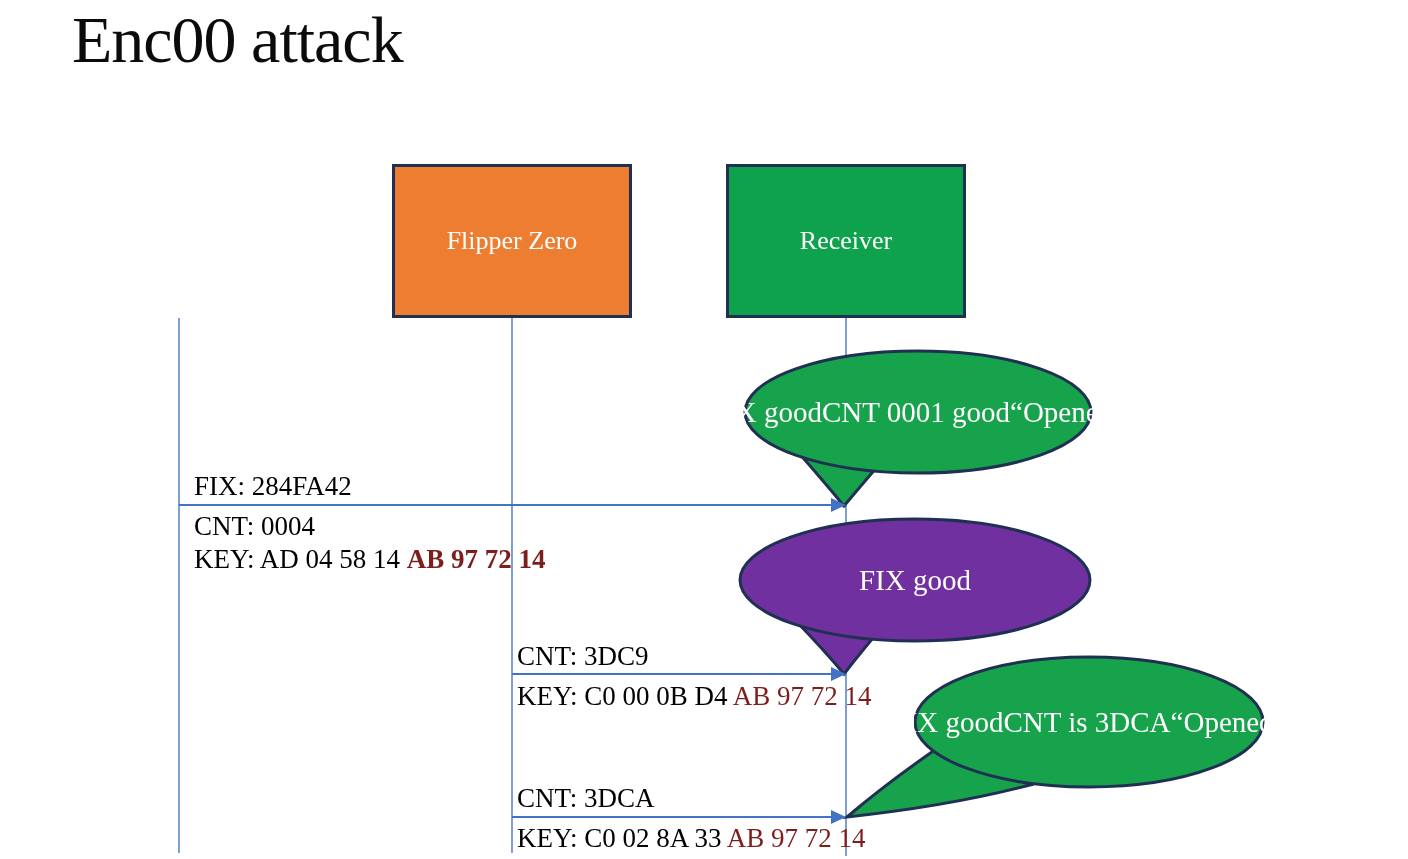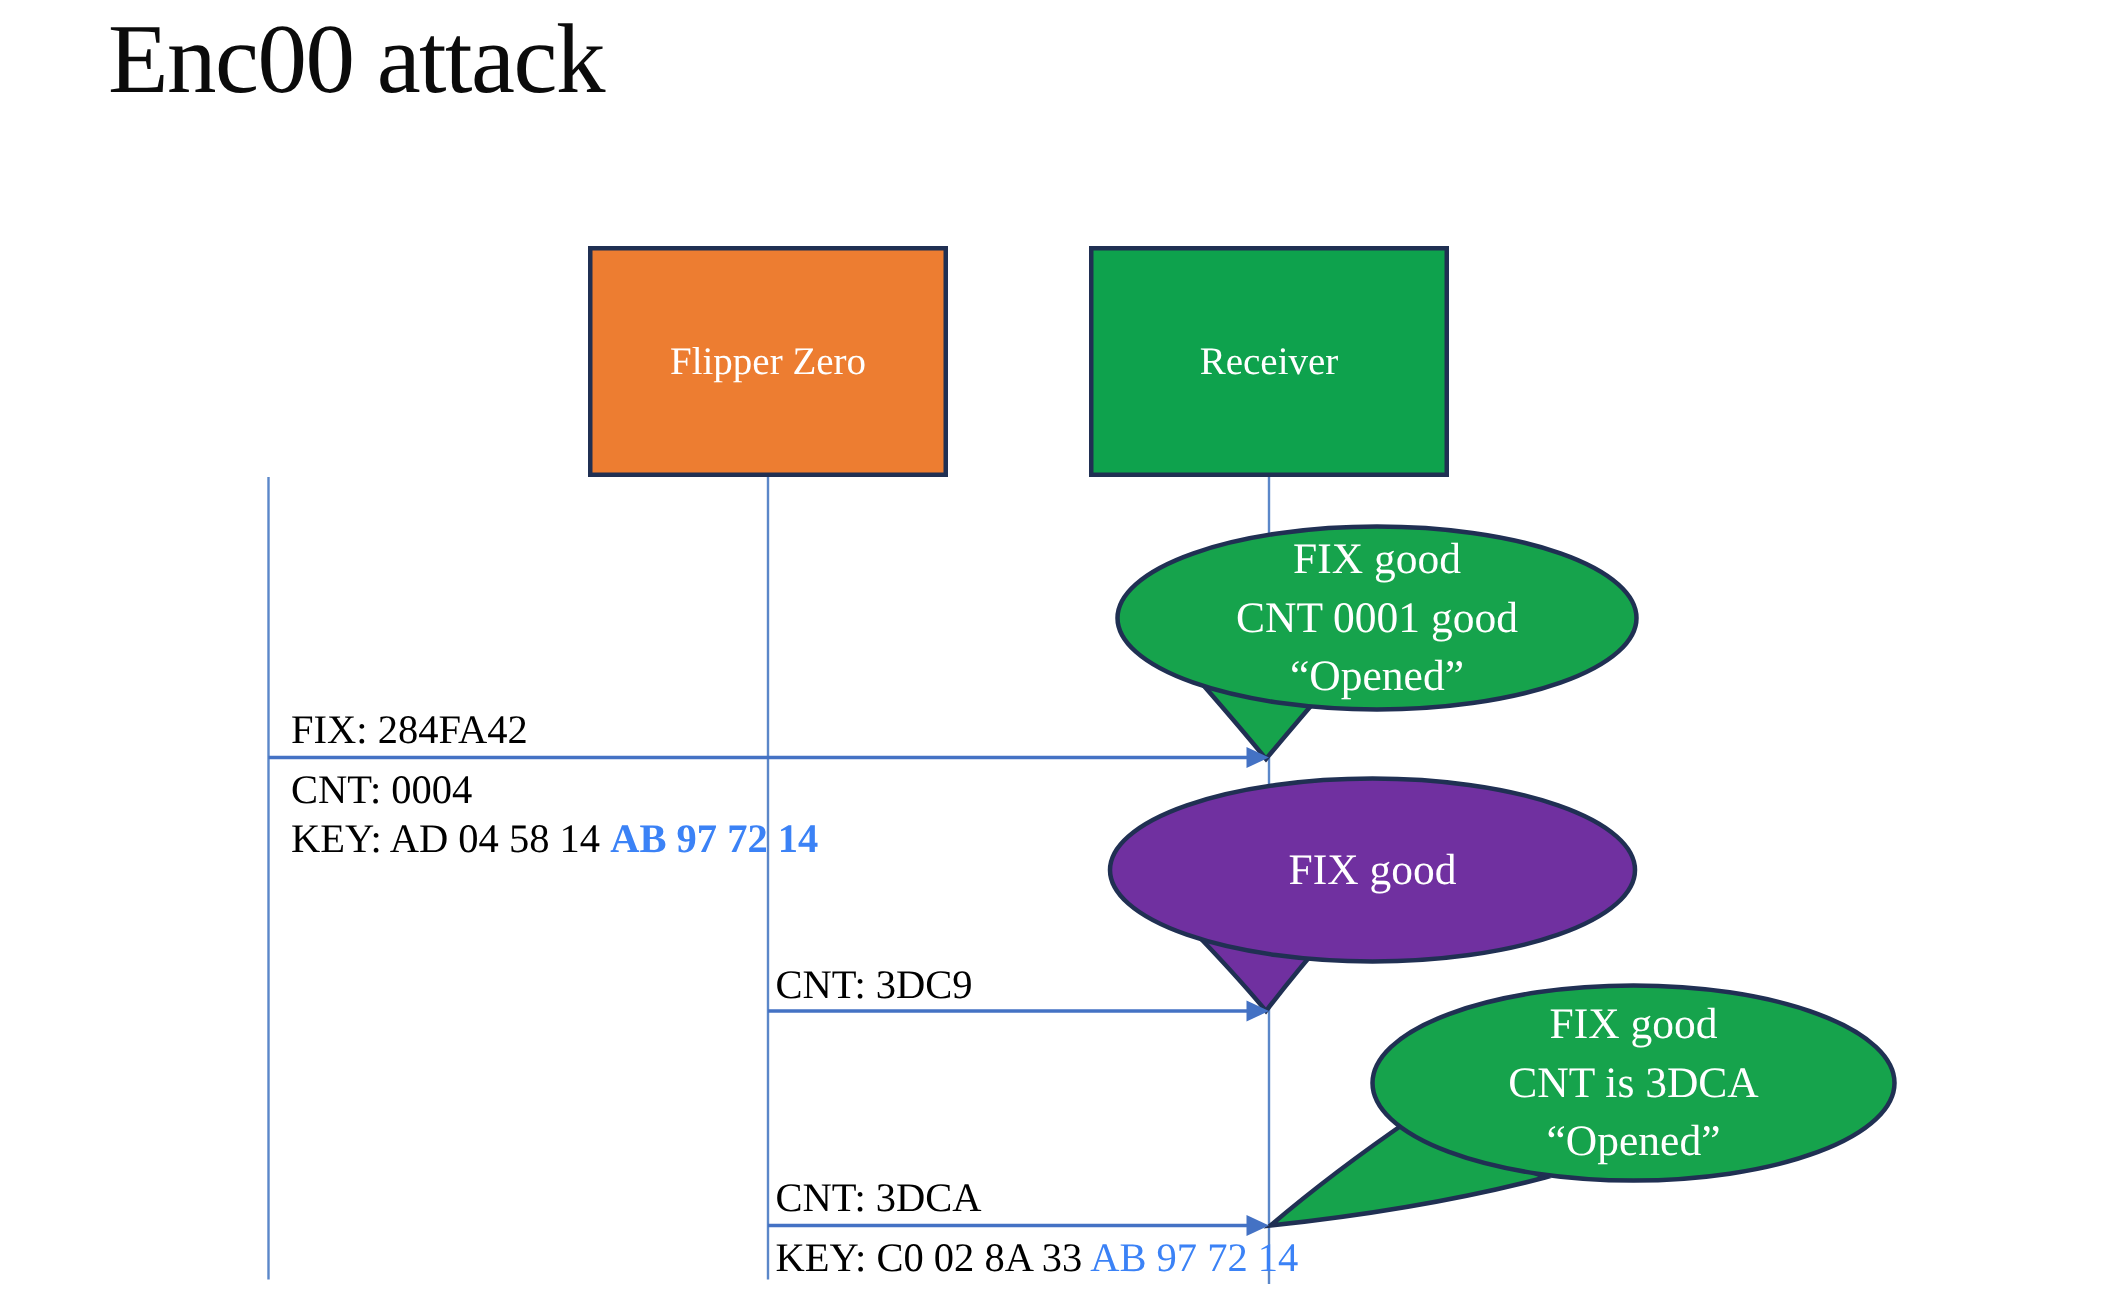--- a/index.html
+++ b/index.html
@@ -16,24 +16,24 @@
     border:3px solid #203053;box-sizing:border-box;
     display:flex;align-items:center;justify-content:center;
   }
   .actor .label{color:#ffffff;font-size:26px;white-space:nowrap;}
   .actor.remote{left:57px;width:241px;background:#4472C4;}
   .actor.flipper{left:392px;background:#ED7D31;}
   .actor.receiver{left:726px;background:#0EA24D;}
   svg.overlay{position:absolute;left:0;top:0;}
   .msg{position:absolute;font-size:27px;color:#000000;white-space:nowrap;line-height:31px;}
   .msg .red{color:#000000;}
-  .msg .green{color:#3b82f6;}
+  .msg .green{color:#7f1d1d;}
   .msg .green.bold{font-weight:bold;}
   .callout-text{
-    position:absolute;display:flex;flex-direction:column;align-items:center;justify-content:center;
+    position:absolute;display:flex;align-items:center;justify-content:center;
     color:#ffffff;font-size:29px;line-height:39px;text-align:center;white-space:nowrap;
   }
   .callout-text.c1{left:745px;top:352px;width:346px;height:121px;}
   .callout-text.c2{left:740px;top:520px;width:350px;height:120px;}
   .callout-text.c3{left:915px;top:658px;width:348px;height:129px;}
 </style>
 </head>
 <body>
 
 <div class="slide">
@@ -73,20 +73,21 @@
       <line x1="512" y1="817" x2="833" y2="817" stroke="#4472C4" stroke-width="2.2"></line>
       <polygon points="846,817 831,810 831,824" fill="#4472C4"></polygon>
     </g>
   </svg>
 
   <div class="msg" style="left:194px;top:471px;">FIX: 284FA42</div>
   <div class="msg" style="left:194px;top:511px;">CNT: 0004</div>
   <div class="msg" style="left:194px;top:544px;"><span>KEY: </span><span class="red">AD 04 58 14 </span><span class="green bold">AB 97 72 14</span></div>
 
   <div class="msg" style="left:517px;top:641px;">CNT: 3DC9</div>
+  <div class="msg" style="left:517px;top:681px;"><span>KEY: C0 00 0B D4 </span><span class="green">AB 97 72 14</span></div>
 
   <div class="msg" style="left:517px;top:783px;text-align:right;">CNT: 3DCA</div>
   <div class="msg" style="left:517px;top:823px;"><span>KEY: C0 02 8A 33 </span><span class="green">AB 97 72 14</span></div>
 
   <div class="callout-text c1">
     <div>FIX good</div>
     <div>CNT 0001 good</div>
     <div>“Opened”</div>
   </div>
   <div class="callout-text c2">

